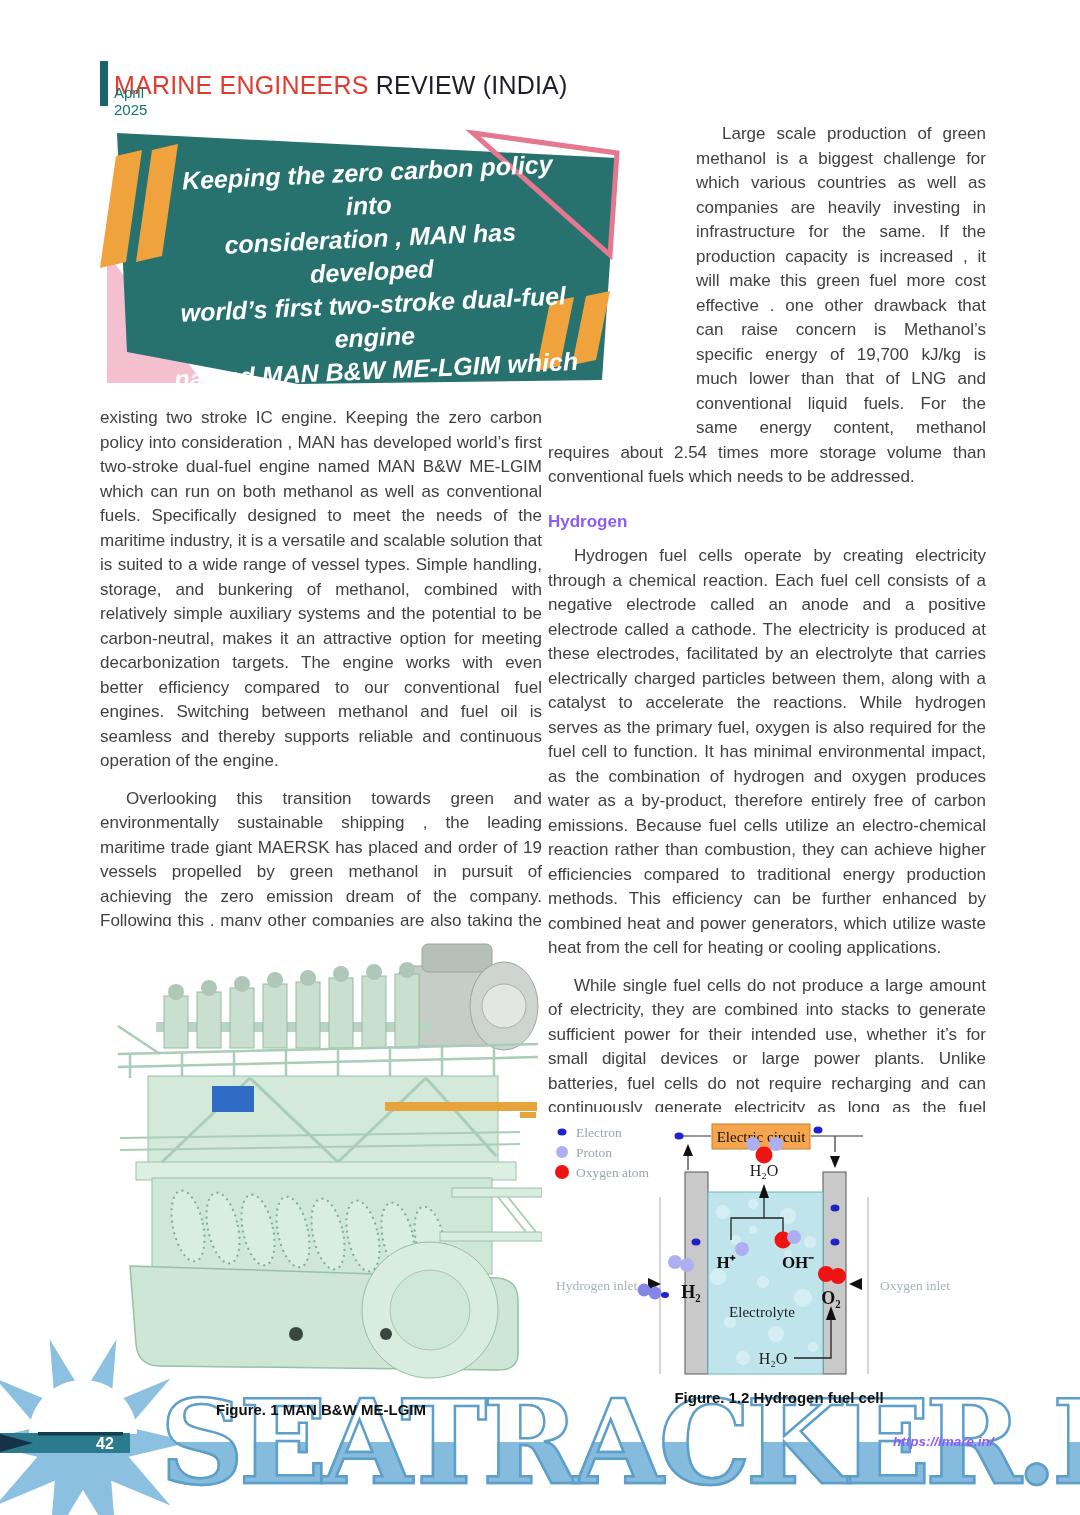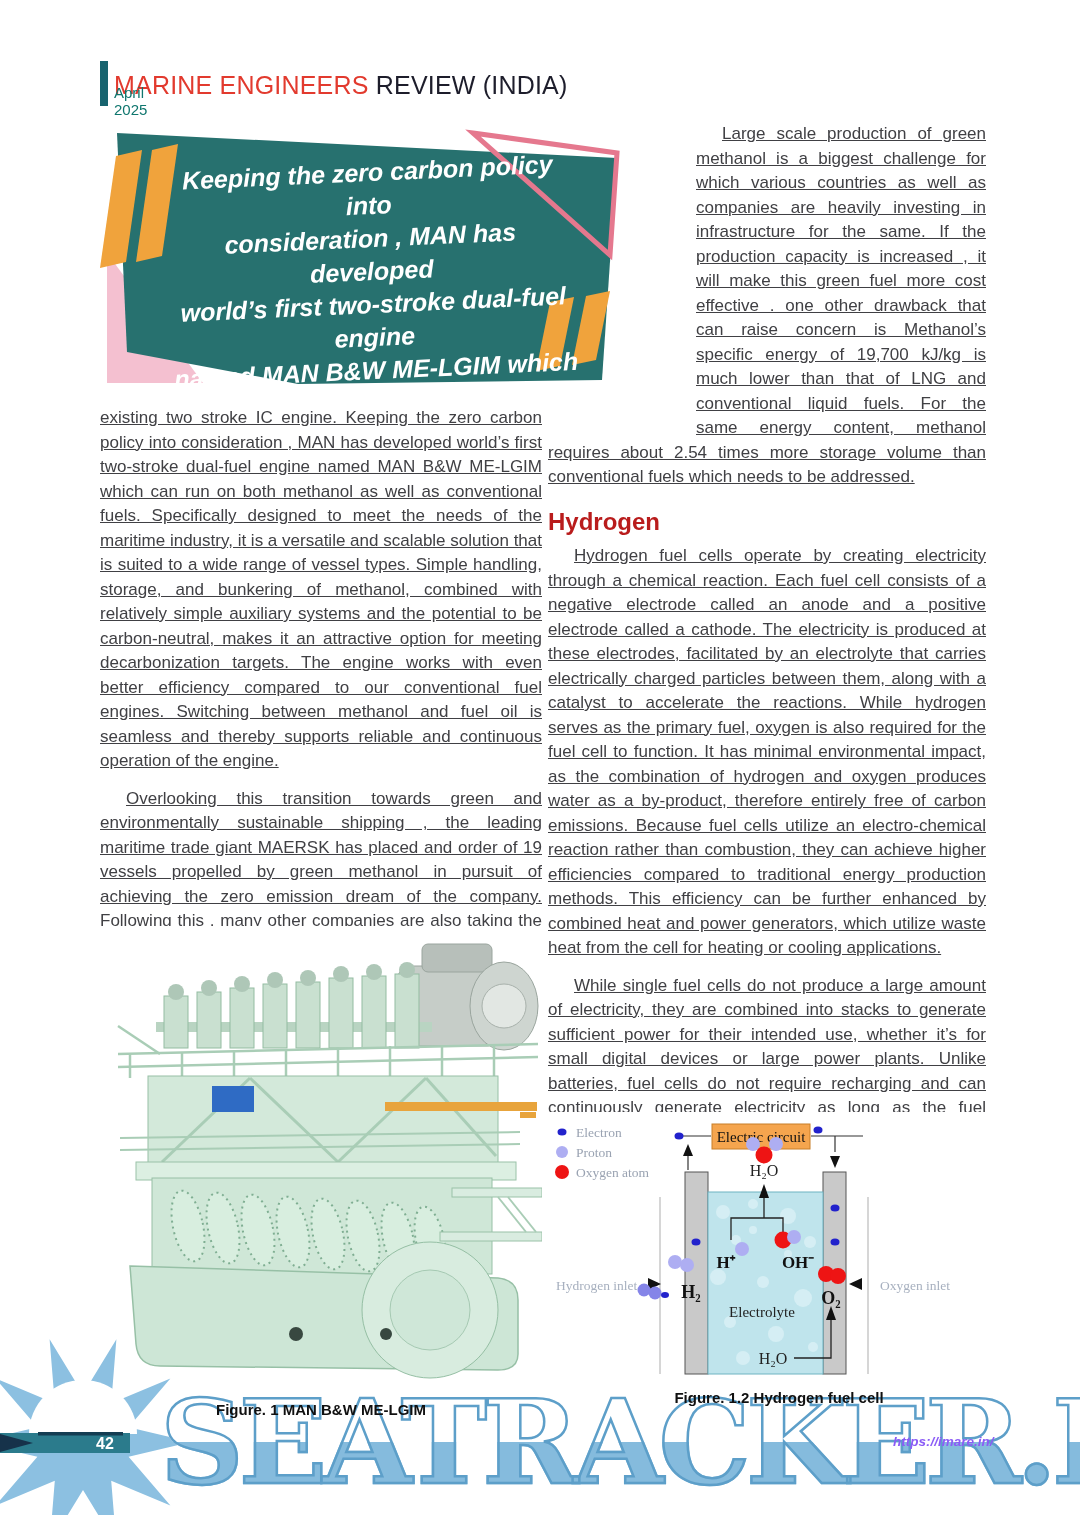--- a/index.html
+++ b/index.html
@@ -13,26 +13,26 @@
   .hdr-title .dark{color:#1d1d2b;}
   .hdr-date{position:absolute;left:14px;top:26px;font-size:15px;color:#0f766e;}
   
   .quote-wrap{position:absolute;left:98px;top:120px;width:566px;height:276px;}
   .quote-svg{position:absolute;left:0;top:0;}
   .quote-text{position:absolute;left:72px;top:36px;width:408px;color:#fff;
       font-weight:bold;font-style:italic;font-size:25px;line-height:33px;text-align:center;
       transform:rotate(-2.6deg);}
   
   .col{position:absolute;font-size:17px;line-height:24.5px;text-align:justify;color:#404044;}
-  .col p{margin:0 0 13px 0;text-indent:26px;text-decoration:underline;}
+  .col p{margin:0 0 13px 0;text-indent:26px;}
   .col p.noindent{text-indent:0;}
   .col-left{left:100px;top:406px;width:442px;}
   .col-right{left:548px;top:122px;width:438px;}
   .spacer{float:left;width:148px;height:299px;}
-  h2.hyd{font-size:24px;font-weight:bold;color:#b91c1c;margin:20px 0 10px 0;font-family:"Liberation Sans",sans-serif;}
+  h2.hyd{font-size:17px;font-weight:bold;color:#8b5cf6;margin:20px 0 10px 0;font-family:"Liberation Sans",sans-serif;}
   
   .fig-engine{position:absolute;left:100px;top:926px;width:442px;height:460px;z-index:1;}
   .fig-cell{position:absolute;left:548px;top:1112px;width:440px;height:282px;z-index:1;}
   .caption{position:absolute;top:1389px;font-size:15px;font-weight:bold;color:#101010;text-align:center;z-index:6;}
   .cap-left{left:100px;width:442px;margin-top:12px;}
   .cap-right{left:560px;width:438px;}
   
   .watermark{position:absolute;left:160px;top:1374px;z-index:3;white-space:nowrap;
       font-family:"DejaVu Serif",serif;font-weight:bold;font-size:116px;letter-spacing:-5px;
       background:linear-gradient(180deg,#ffffff 0%,#ffffff 50%,#85bbdd 50%,#85bbdd 100%);

